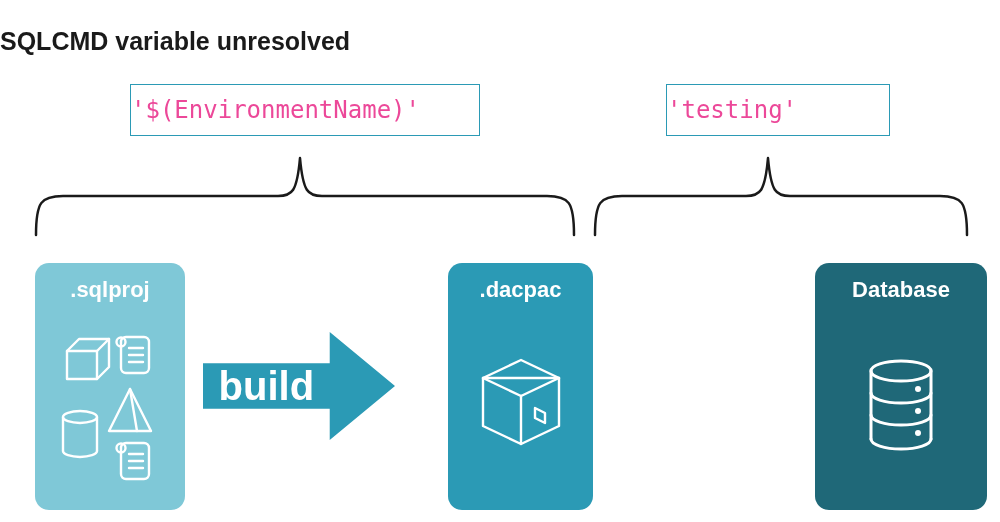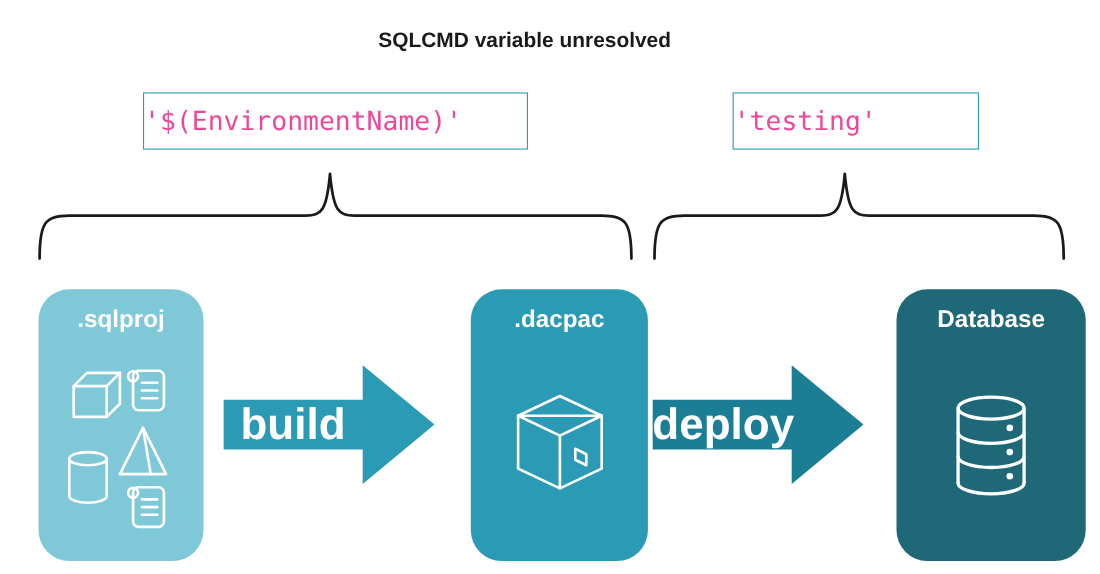--- a/index.html
+++ b/index.html
@@ -8,40 +8,40 @@
     --deploy-teal:#1B7E95;
     --dark-teal:#1F6878;
     --border-teal:#2B9AB5;
     --ink:#1a1a1a;
   }
   *{margin:0;padding:0;box-sizing:border-box;}
   html,body{background:#fff;}
   body{font-family:"Liberation Sans",sans-serif;}
   .stage{position:relative;width:1000px;height:522px;background:#fff;overflow:hidden;}
 
-  .heading{position:absolute;font-weight:bold;font-size:19px;color:var(--ink);text-align:right;white-space:nowrap;}
+  .heading{position:absolute;font-weight:bold;font-size:25px;color:var(--ink);text-align:left;white-space:nowrap;}
   .heading-left{left:0;width:610px;top:27px;}
   .heading-right{left:595px;width:375px;top:27px;}
 
   .code-box{position:absolute;height:52px;border:1.5px solid var(--border-teal);background:#fff;
     display:flex;align-items:center;justify-content:flex-start;
     font-family:"DejaVu Sans Mono",monospace;font-size:24px;color:#ec4899;}
   .code-box-left{left:130px;top:84px;width:350px;}
   .code-box-right{left:666px;top:84px;width:224px;}
 
   .brace{position:absolute;top:150px;}
   .brace svg{display:block;}
   .brace path{fill:none;stroke:#1a1a1a;stroke-width:2.5;stroke-linecap:round;stroke-linejoin:round;}
   .brace-left{left:33px;}
   .brace-right{left:592px;}
 
-  .node{position:absolute;top:263px;height:247px;border-radius:28px;display:flex;flex-direction:column;align-items:center;}
+  .node{position:absolute;top:263px;height:247px;border-radius:14px;display:flex;flex-direction:column;align-items:center;}
   .node .node-label{margin-top:14px;color:#fff;font-weight:bold;font-size:22px;}
   .node-sqlproj{left:35px;width:150px;background:var(--light-teal);}
-  .node-dacpac{left:428px;width:161px;background:var(--medium-teal);}
+  .node-dacpac{left:448px;width:145px;background:var(--medium-teal);}
   .node-database{left:815px;width:172px;background:var(--dark-teal);}
 
   .node svg{display:block;}
   .icon-wrap{flex:1;display:flex;align-items:center;justify-content:center;width:100%;}
   .icon-stroke{fill:none;stroke:#fff;stroke-width:2.4;stroke-linecap:round;stroke-linejoin:round;}
   .icon-stroke-thick{fill:none;stroke:#fff;stroke-width:3;stroke-linecap:round;stroke-linejoin:round;}
   .icon-dot{fill:#fff;stroke:none;}
 
   .arrow{position:absolute;top:332px;height:108px;display:flex;align-items:center;
     clip-path:polygon(0 29%,66% 29%,66% 0,100% 50%,66% 100%,66% 71%,0 71%);}
@@ -116,23 +116,20 @@
 
         <path class="icon-stroke" d="M12,26 L12,74 L50,92 L50,44"></path>
 
         <path class="icon-stroke" d="M88,26 L88,74 L50,92"></path>
 
         <path class="icon-stroke" d="M64,56 L74,61 L74,71 L64,66 Z"></path>
       </svg>
     </div>
   </div>
 
-  <div class="arrow arrow-deploy">
-    <div class="arrow-label">deploy</div>
-  </div>
 
   <div class="node node-database">
     <div class="node-label">Database</div>
     <div class="icon-wrap">
       <svg width="80" height="100" viewBox="0 0 80 100">
         <ellipse class="icon-stroke-thick" cx="40" cy="14" rx="30" ry="10"></ellipse>
         <path class="icon-stroke-thick" d="M10,14 V82 M70,14 V82"></path>
         <path class="icon-stroke-thick" d="M10,82 a30,10 0 0 0 60,0"></path>
         <path class="icon-stroke-thick" d="M10,36 a30,10 0 0 0 60,0"></path>
         <path class="icon-stroke-thick" d="M10,58 a30,10 0 0 0 60,0"></path>

